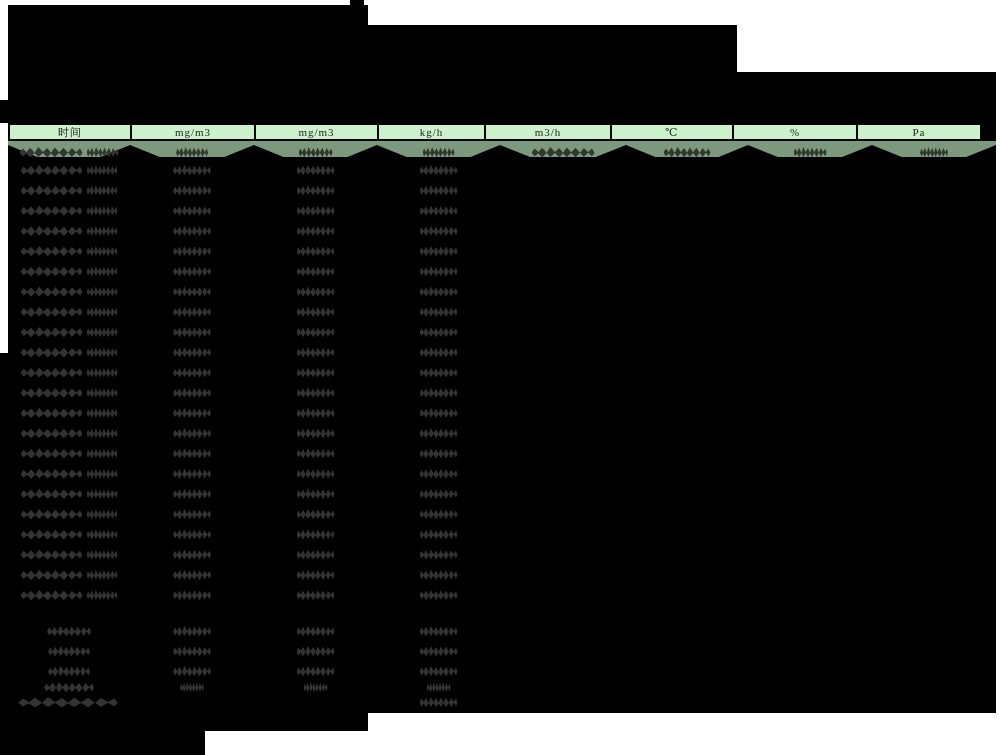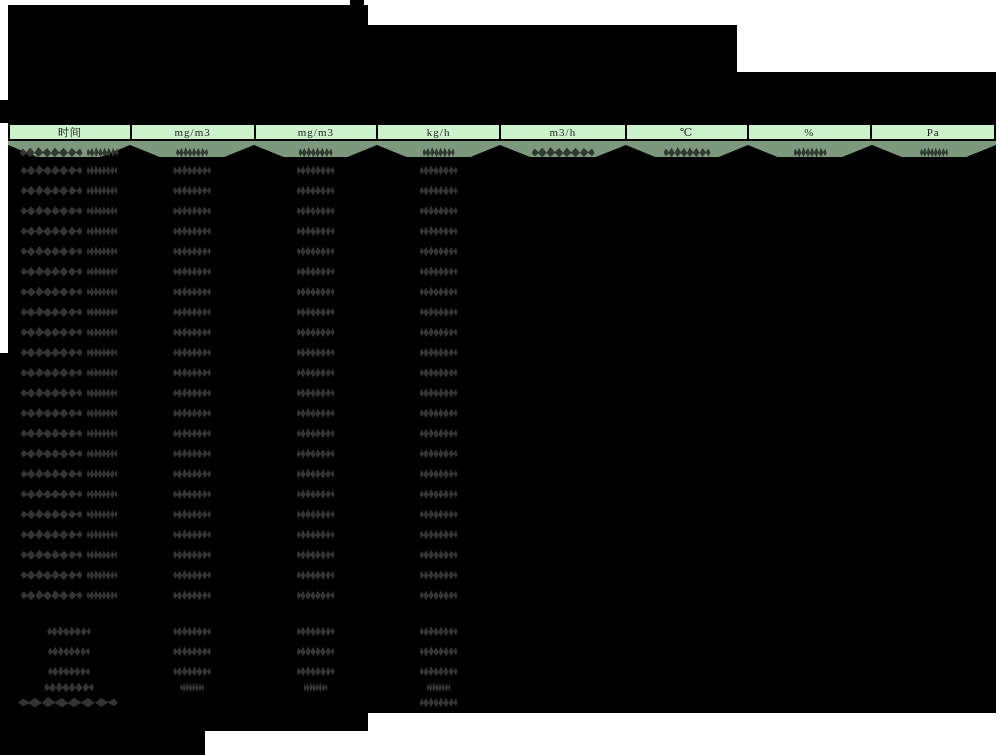--- a/index.html
+++ b/index.html
@@ -49,21 +49,21 @@
       <div class="blk" style="left: 8px; top: 141px; width: 988px; height: 572px;"></div>
       <div class="blk" style="left: 0px; top: 353px; width: 8px; height: 360px;"></div>
       <div class="blk" style="left: 0px; top: 713px; width: 368px; height: 18px;"></div>
       <div class="blk" style="left: 0px; top: 731px; width: 205px; height: 24px;"></div>
     </div>
 
   <div class="hdr">
     <div class="hcell" style="width: 120px;">时间</div>
     <div class="hcell" style="width: 122px;">mg/m3</div>
     <div class="hcell" style="width: 121px;">mg/m3</div>
-    <div class="hcell" style="width: 121px;">kg/h</div>
+    <div class="hcell" style="width: 105px;">kg/h</div>
     <div class="hcell" style="width: 124px;">m3/h</div>
     <div class="hcell" style="width: 120px;">℃</div>
     <div class="hcell" style="width: 122px;">%</div>
     <div class="hcell" style="width: 122px;">Pa</div>
   </div>
 
   <div class="band" id="band">
       <div class="bandcell" style="width: 122px;">
         <div class="trap"></div>
         <div class="blob on-band" style="left: 11.5px; top: 4px; width: 63px;"></div>

